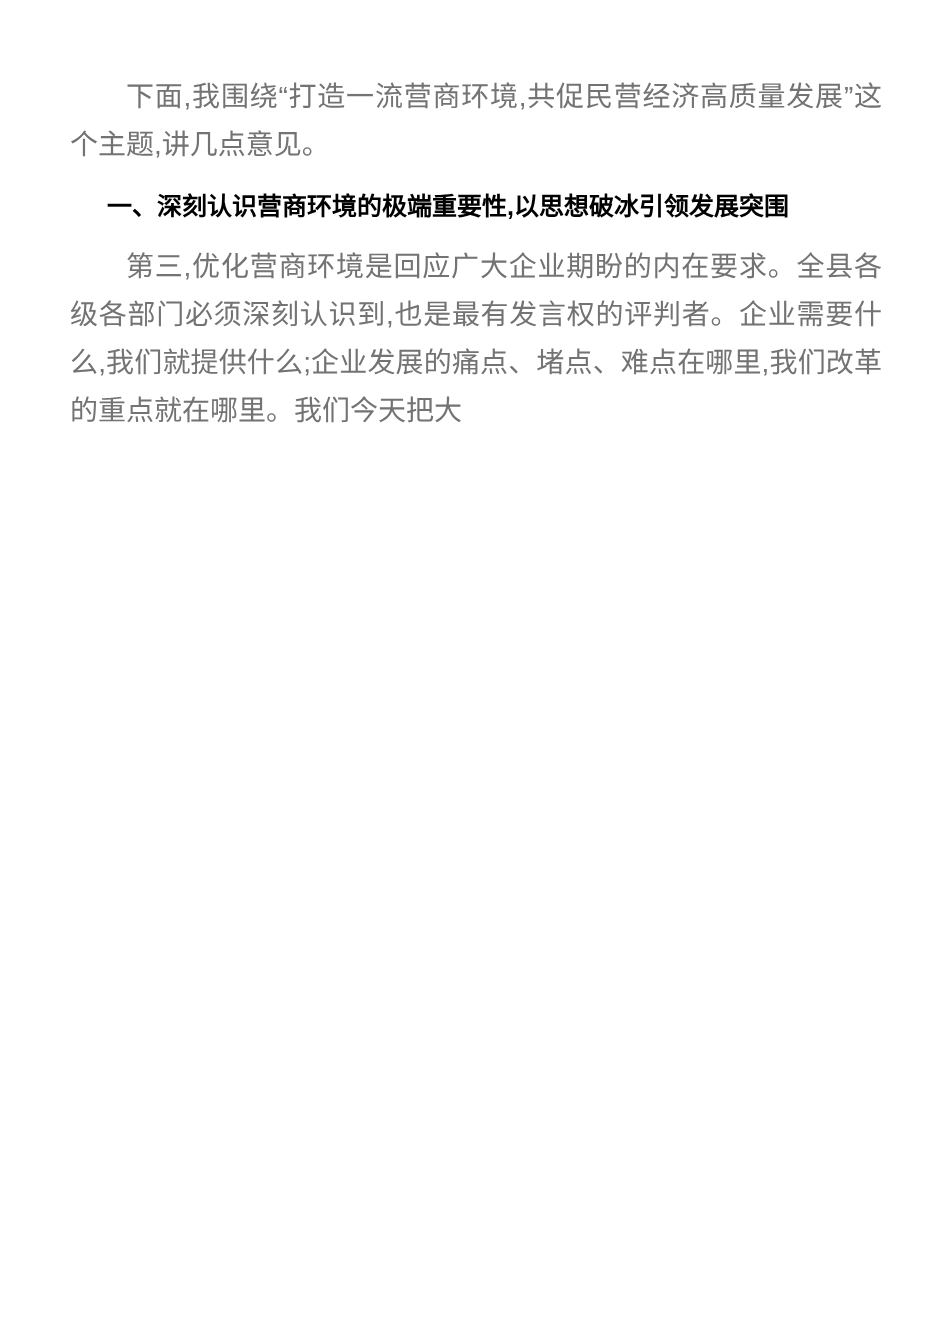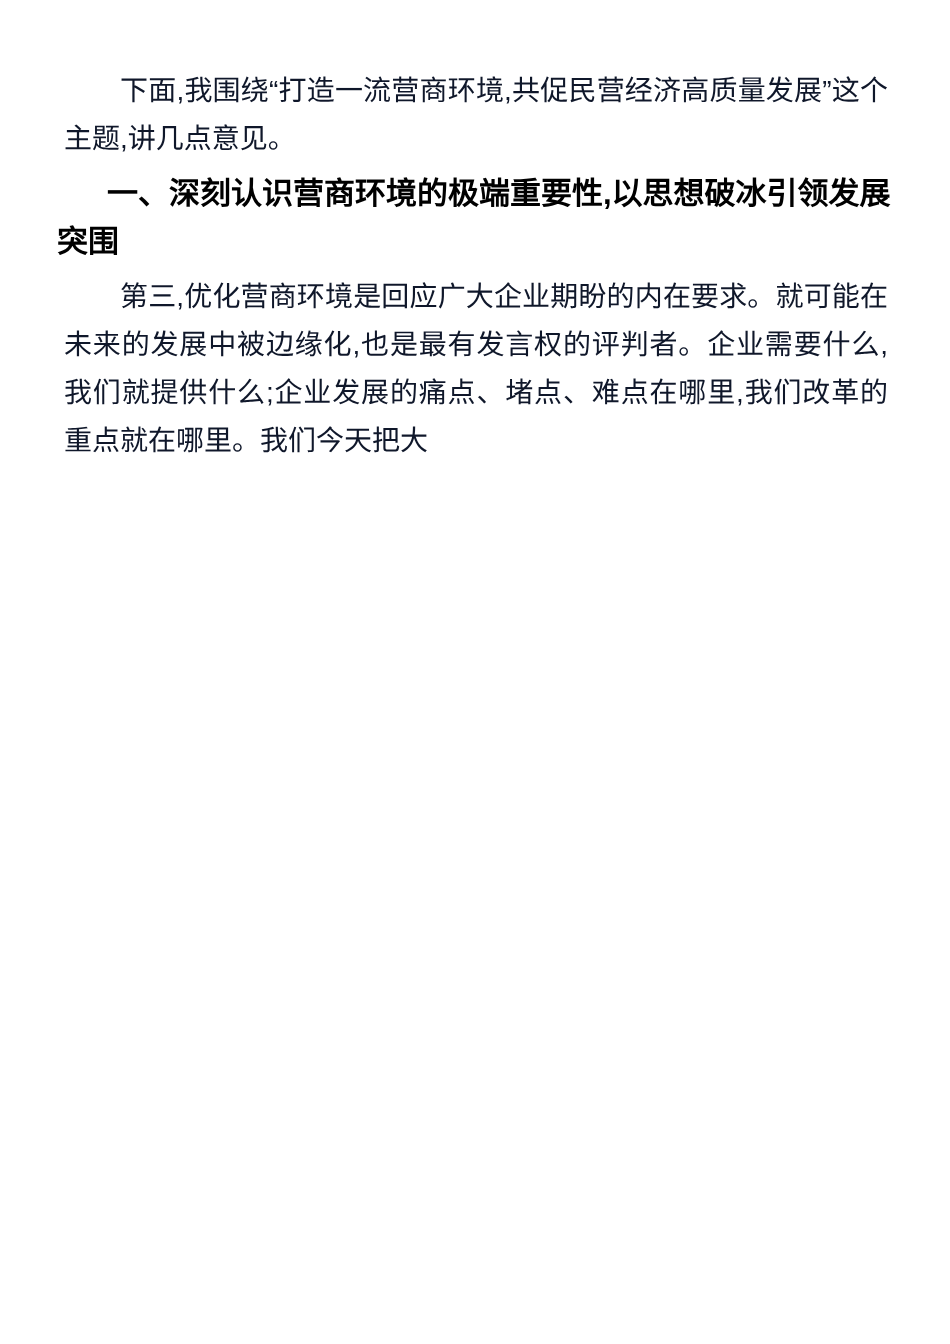--- a/index.html
+++ b/index.html
@@ -23,35 +23,35 @@
     left: 57px;
     top: 60px;
     width: 838px;
   }
 
   
   .para {
     font-family: "Liberation Sans", "DejaVu Sans", sans-serif;
     font-size: 28px;
     line-height: 48px;
-    color: #0f172a;
+    color: #737373;
     text-align: justify;
     text-justify: inter-character;
     text-indent: 56px;
-    margin: 7px;
+    margin: 13px;
     font-weight: 500;
     letter-spacing: 0px;
     word-break: break-all;
     -webkit-font-smoothing: none;
   }
 
   
   .heading {
     font-family: "Liberation Sans", "DejaVu Sans", sans-serif;
-    font-size: 31px;
+    font-size: 25px;
     line-height: 48px;
     color: #000000;
     text-align: left;
     text-indent: 50px;
     margin: 0;
     font-weight: 700;
     word-break: break-all;
   }
 
   
@@ -65,16 +65,16 @@
 <div class="page">
   <div class="doc-body">
 
     <p class="para">下面,我围绕“打造一流营商环境,共促民营经济高质量发展”这个主题,讲几点意见。</p>
 
     <p class="heading">一、深刻认识营商环境的极端重要性,以思想破冰引领发展突围</p>
 
 
 
 
-    <p class="para para-clipped">第三,优化营商环境是回应广大企业期盼的内在要求。就可能在未来的发展中被边缘化,也是最有发言权的评判者。企业需要什么,我们就提供什么;企业发展的痛点、堵点、难点在哪里,我们改革的重点就在哪里。我们今天把大</p>
+    <p class="para para-clipped">第三,优化营商环境是回应广大企业期盼的内在要求。全县各级各部门必须深刻认识到,也是最有发言权的评判者。企业需要什么,我们就提供什么;企业发展的痛点、堵点、难点在哪里,我们改革的重点就在哪里。我们今天把大</p>
 
   </div>
 </div>
 
 </body></html>

